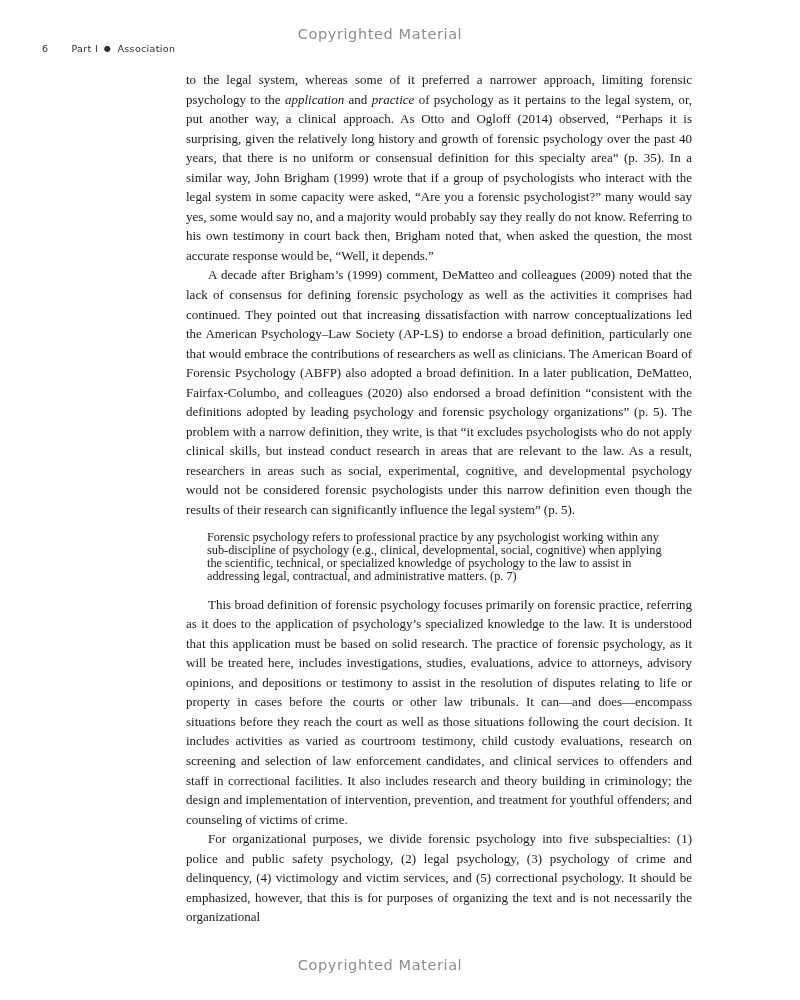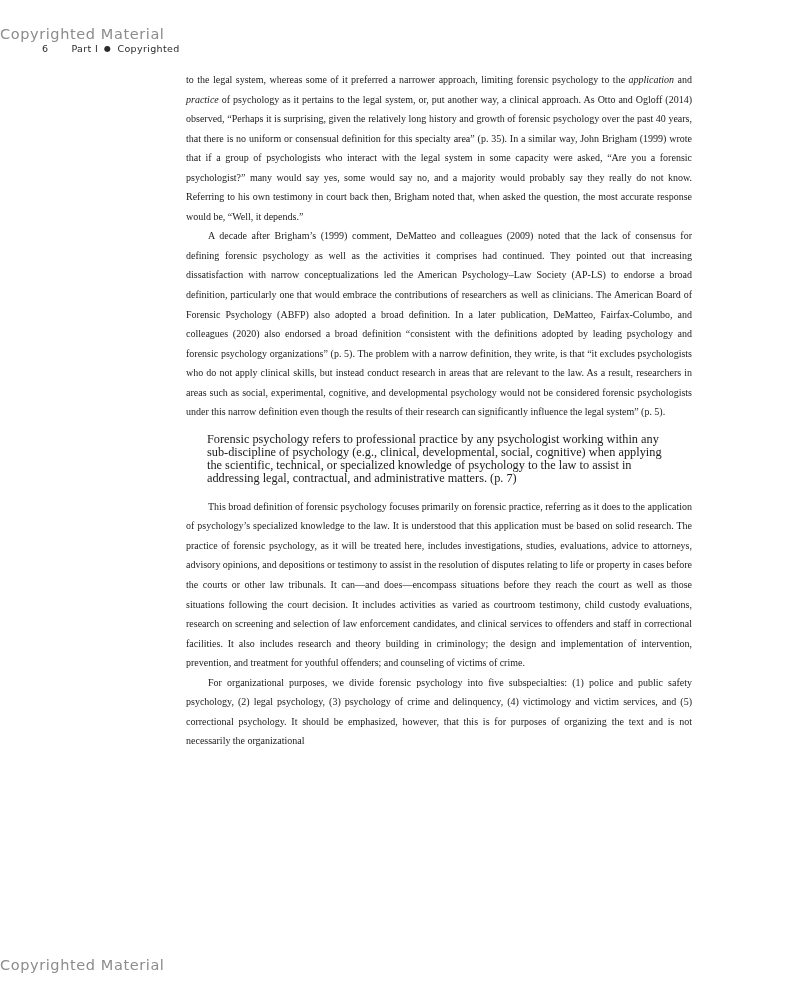--- a/index.html
+++ b/index.html
@@ -20,20 +20,21 @@
     position: absolute;
     inset: 0;
     background: #ffffff;
   }
 
   
   .watermark {
     position: absolute;
     left: 0;
     width: 760px;
+    text-align: center;
     font-family: "DejaVu Sans", "Liberation Sans", sans-serif;
     font-size: 14.5px;
     letter-spacing: 0.6px;
     color: #8c8c8c;
     font-weight: 400;
     user-select: none;
   }
   .watermark-top { top: 26px; }
   .watermark-bottom { top: 957px; }
 
@@ -68,21 +69,21 @@
     position: absolute;
     top: 70px;
     left: 186px;
     width: 506px;
   }
 
   p.body-para {
     margin: 0;
     text-align: justify;
     text-justify: inter-word;
-    font-size: 10px;
+    font-size: 13px;
     line-height: 19.55px;
     text-indent: 22px;
     hyphens: manual;
     -webkit-hyphens: manual;
     word-spacing: -0.1px;
   }
   p.body-para.first { text-indent: 0; }
 
   blockquote.block-quote {
     margin: 0;
@@ -108,21 +109,21 @@
 <body>
 
 <div class="page">
 
   <div class="watermark watermark-top">Copyrighted Material</div>
 
   <div class="running-head">
     <span class="folio">6</span>
     <span class="part-label">Part I</span>
     <span class="sep">●</span>
-    <span class="section-label">Copyrighted</span>
+    <span class="section-label">Association</span>
   </div>
 
   <div class="text-column">
 
     <p class="body-para first">
       <span>to the legal system, whereas some of it preferred a narrower approach, limiting forensic psychology to the </span><em class="word-italic">application</em><span> and </span><em class="word-italic">practice</em><span> of psychology as it pertains to the legal system, or, put another way, a clinical approach. As Otto and Ogloff (2014) observed, “Perhaps it is surprising, given the relatively long history and growth of forensic psychology over the past 40 years, that there is no uniform or consensual definition for this specialty area” (p. 35). In a similar way, John Brigham (1999) wrote that if a group of psychologists who interact with the legal system in some capacity were asked, “Are you a forensic psychologist?” many would say yes, some would say no, and a majority would probably say they really do not know. Referring to his own testimony in court back then, Brigham noted that, when asked the question, the most accurate response would be, “Well, it depends.”</span>
     </p>
 
     <p class="body-para">A decade after Brigham’s (1999) comment, DeMatteo and colleagues (2009) noted that the lack of consensus for defining forensic psychology as well as the activities it comprises had continued. They pointed out that increasing dissatisfaction with narrow conceptualizations led the American Psychology–Law Society (AP-LS) to endorse a broad definition, particularly one that would embrace the contributions of researchers as well as clinicians. The American Board of Forensic Psychology (ABFP) also adopted a broad definition. In a later publication, DeMatteo, Fairfax-Columbo, and colleagues (2020) also endorsed a broad definition “consistent with the definitions adopted by leading psychology and forensic psychology organizations” (p. 5). The problem with a narrow definition, they write, is that “it excludes psychologists who do not apply clinical skills, but instead conduct research in areas that are relevant to the law. As a result, researchers in areas such as social, experimental, cognitive, and developmental psychology would not be considered forensic psychologists under this narrow definition even though the results of their research can significantly influence the legal system” (p. 5).</p>
 

